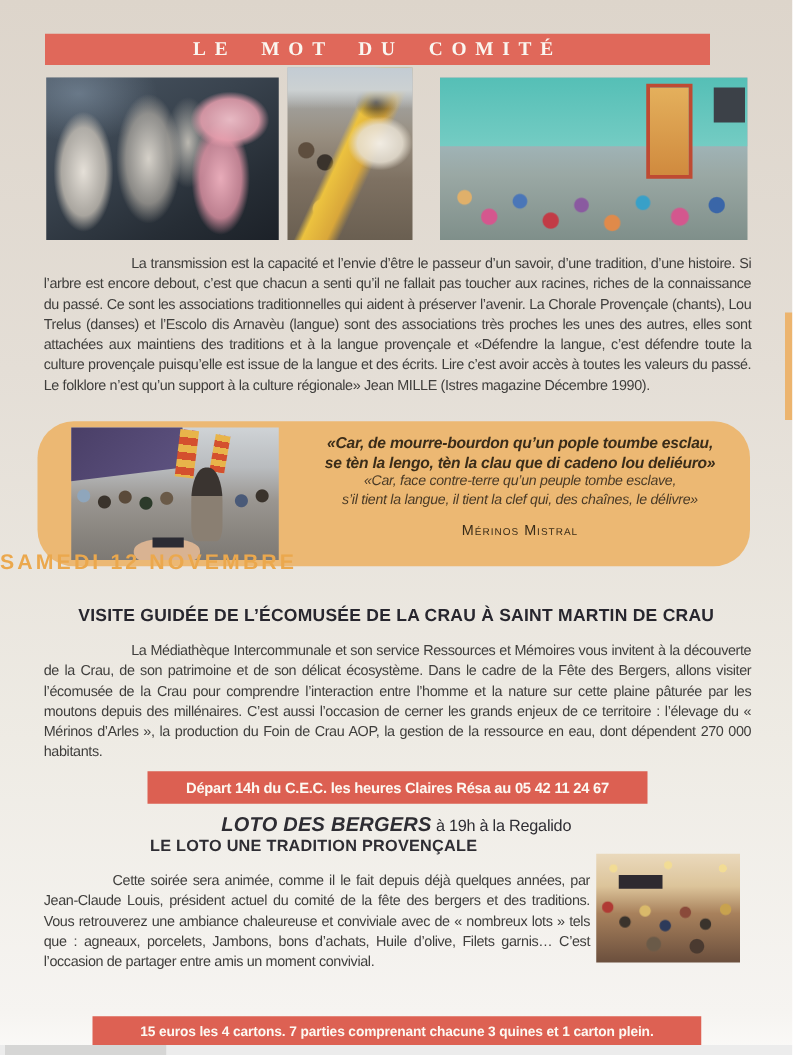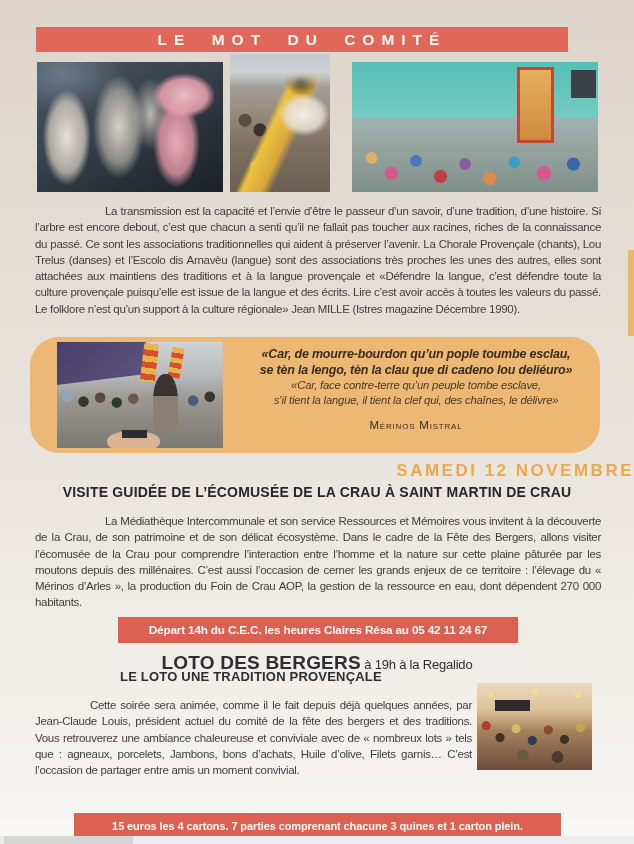--- a/index.html
+++ b/index.html
@@ -3,21 +3,21 @@
 <meta charset="utf-8">
 <style>
   html,body{margin:0;padding:0;background:#fff;}
   .screen{position:relative;width:634px;height:844px;overflow:hidden;
     font-family:"Liberation Sans",sans-serif;
     background:linear-gradient(180deg,#ddd5cb 0%,#e4ded6 35%,#eeebe4 70%,#f6f4f1 96%,#fbfaf8 100%);}
 
   
   .title-banner{position:absolute;left:36px;top:27px;width:532px;height:25px;
     background:#e0685a;color:#faf6f0;font-weight:bold;font-size:15.5px;
-    letter-spacing:7px;word-spacing:9px;text-align:center;line-height:26px;}
+    letter-spacing:7px;word-spacing:9px;text-align:center;line-height:26px;font-family:Liberation Serif, serif;}
 
   
   .photo{position:absolute;overflow:hidden;}
   .photo i{position:absolute;display:block;}
 
   #ph-theater{left:37px;top:62px;width:186px;height:130px;
     background:
       radial-gradient(42px 30px at 79% 26%, rgba(241,192,202,.95) 0%, rgba(233,160,175,.85) 55%, rgba(0,0,0,0) 75%),
       radial-gradient(30px 58px at 75% 62%, rgba(242,178,192,.95) 0%, rgba(226,148,166,.8) 55%, rgba(0,0,0,0) 78%),
       radial-gradient(32px 64px at 16% 58%, rgba(238,232,223,.95) 0%, rgba(208,200,188,.75) 55%, rgba(0,0,0,0) 75%),
@@ -85,33 +85,33 @@
     background:linear-gradient(180deg,#3a3430 0 38%,#8a7f72 38% 100%);}
   #ph-street .st-hands{left:30%;bottom:-4%;width:32%;height:20%;border-radius:45%;background:#d9b392;}
   #ph-street .st-phone{left:39%;bottom:9%;width:15%;height:8%;background:#2c2c34;}
 
   .quote-text{position:absolute;left:205px;top:9px;width:362px;text-align:center;color:#3a2c19;}
   .quote-l1{font-style:italic;font-weight:bold;font-size:12.5px;line-height:16px;letter-spacing:-0.2px;}
   .quote-l2{font-style:italic;font-size:11.3px;line-height:14.5px;color:#4a3a26;letter-spacing:-0.2px;}
   .quote-author{margin-top:12px;font-size:11.5px;font-variant:small-caps;letter-spacing:0.8px;color:#3a2c19;}
 
   
-  .date-heading{position:absolute;left:0;top:461px;width:100%;text-align:right;
+  .date-heading{position:absolute;left:0;top:440px;width:100%;text-align:left;
     color:#eba84d;font-weight:bold;font-size:17px;letter-spacing:2.5px;}
   .event-heading{position:absolute;left:0;top:484px;width:100%;text-align:center;
     color:#27262e;font-weight:bold;font-size:14px;letter-spacing:0.2px;}
   #para-event{position:absolute;left:35px;top:513px;width:566px;text-indent:70px;}
 
   .depart-banner{position:absolute;left:118px;top:617px;width:400px;height:26px;
     background:#dc6052;color:#fdf9f2;font-weight:bold;font-size:11.8px;letter-spacing:-0.2px;
     text-align:center;line-height:26px;}
 
   .loto-line1{position:absolute;left:0;top:652px;width:100%;text-align:center;
     color:#2e2d33;font-size:13px;letter-spacing:-0.2px;}
-  .loto-line1 b{font-size:19px;letter-spacing:0.2px;}
+  .loto-line1 b{font-size:16px;letter-spacing:0.2px;font-style:italic;}
   .loto-line2{position:absolute;left:120px;top:669px;color:#2e2d33;
     font-weight:bold;font-size:13px;letter-spacing:0.2px;}
 
   
   #ph-loto{left:477px;top:683px;width:115px;height:87px;
     background:linear-gradient(180deg,#ead9bc 0%,#dcc49a 30%,#a8815c 55%,#6b4f3d 100%);}
   #ph-loto .lt-lights{left:0;right:0;top:0;height:30%;
     background:
       radial-gradient(5px 5px at 12% 45%, #f2dc94 0 60%, rgba(0,0,0,0) 70%),
       radial-gradient(5px 5px at 50% 35%, #f2dc94 0 60%, rgba(0,0,0,0) 70%),

